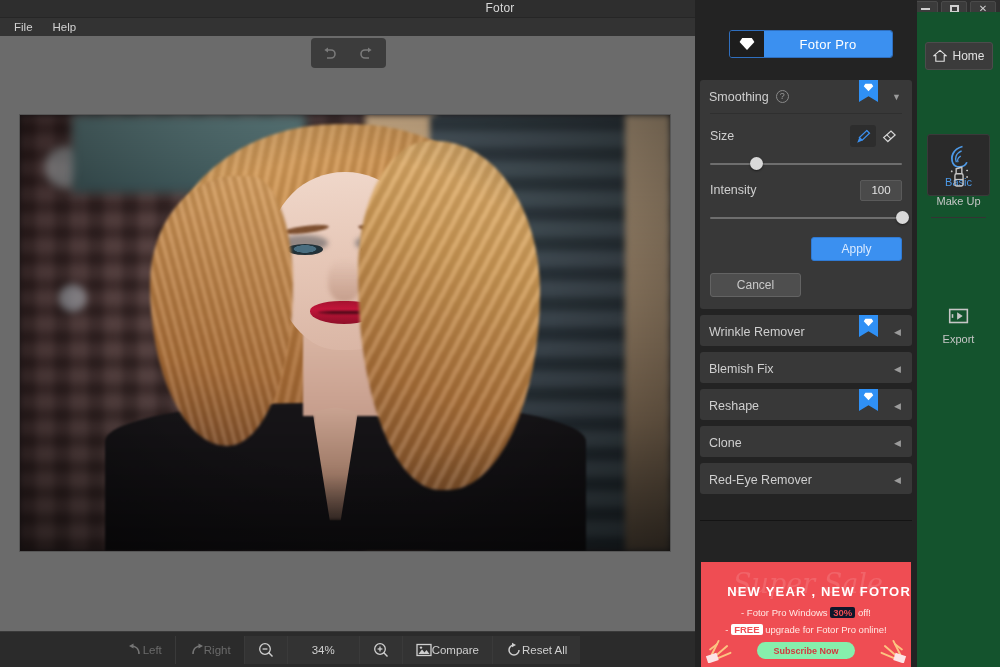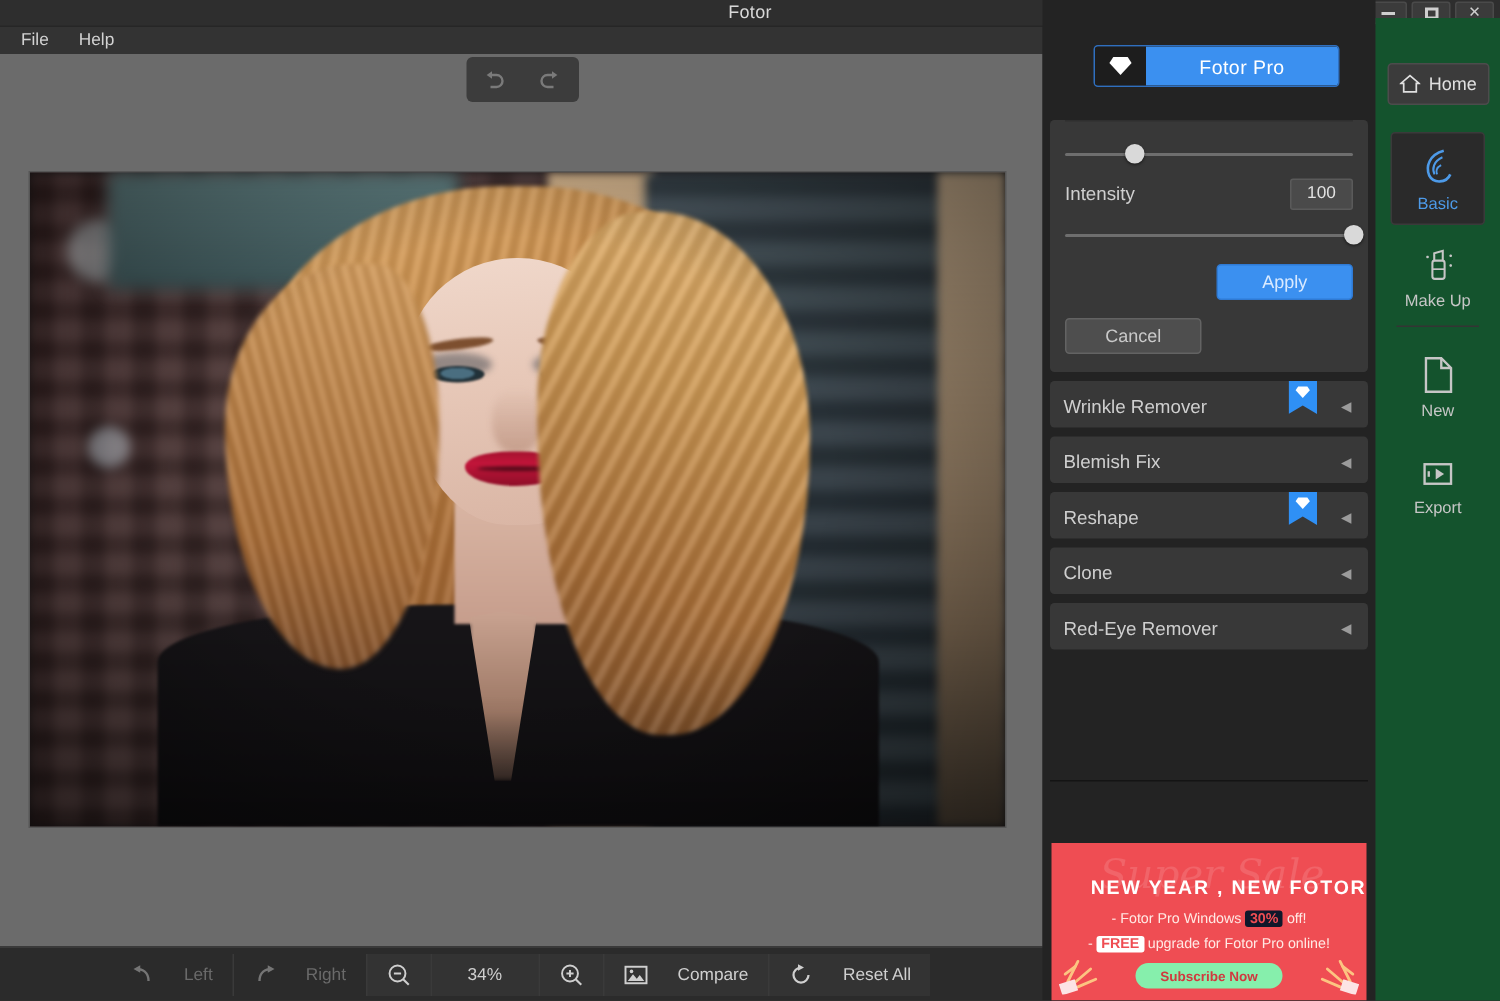--- a/index.html
+++ b/index.html
@@ -176,21 +176,21 @@
   }
 
   
   .bottombar {
     position: absolute; left: 0; top: 631px; width: 695px; height: 36px;
     background: #2b2b2b; border-top: 1px solid #3a3a3a;
     display: flex; align-items: center; justify-content: center;
   }
   .bgroup { display: flex; align-items: center; height: 28px; }
   .bbtn {
-    display: flex; align-items: center; justify-content: center; gap: 20px;
+    display: flex; align-items: center; justify-content: center; gap: 0;
     height: 28px; padding: 0 13px; color: #cfcfcf; font-size: 11.5px;
     border-left: 1px solid #3a3a3a;
   }
   .bbtn.first { border-left: none; }
   .bbtn.framed { background: #333333; }
   .bbtn.dim { color: #6a6a6a; background: transparent; }
   .bbtn.dim svg { opacity: .45; }
   .zoomval { width: 72px; justify-content: center; }
 
   
@@ -296,21 +296,21 @@
     position: absolute; top: 30px; left: 8px; width: 68px; height: 28px;
     background: #3b3b3b; border: 1px solid #4c4c4c; border-radius: 3px;
     display: flex; align-items: center; justify-content: center; gap: 5px;
     color: #e0e0e0; font-size: 12px;
   }
   .sideitem {
     position: absolute; left: 10px; width: 63px; height: 62px; border-radius: 3px;
     display: flex; flex-direction: column; align-items: center; justify-content: center; gap: 5px;
     color: #c6c6c6; font-size: 11px;
   }
-  .sideitem.active { background: #2a2a2a; border: 1px solid #3a3a3a; color: #4d9ae8; }
+  .sideitem.active { background: #2a2a2a; border: 1px solid #3a3a3a; color: #4d9ae8; margin-top: 46px; }
   .sidesep { position: absolute; left: 14px; width: 55px; height: 1px; background: #343434; }
 </style>
 </head>
 <body>
 
 <div class="app">
 
   <div class="titlebar">
     <div class="title">Fotor</div>
     <div class="wincontrols">
@@ -442,23 +442,50 @@
         <svg width="16" height="14" viewBox="0 0 16 14">
           <path d="M3.2 1 H12.8 L15.4 5 L8 13 L0.6 5 Z" fill="#ffffff"></path>
         </svg>
       </div>
       <div class="pro-label">Fotor Pro</div>
     </div>
 
     <div class="tools">
 
       <div class="tool-card">
+        <div class="tool-head">
+          <span class="tname">Smoothing</span>
+          <span class="q">?</span>
+          <span class="ribbon">
+            <svg width="11" height="9" viewBox="0 0 16 14">
+                <path d="M3.2 1 H12.8 L15.4 5 L8 13 L0.6 5 Z" fill="#ffffff"></path>
+              </svg>
+          </span>
+          <span class="caret">▼</span>
+        </div>
         <div class="tool-body">
           <div class="divline"></div>
 
+          <div class="row">
+            <span class="lbl">Size</span>
+            <span class="brushgrp">
+              <span class="bbx on">
+                <svg width="15" height="15" viewBox="0 0 16 16">
+                  <path d="M11.5 1.6 L14.4 4.5 L6.6 12 L3.6 9.1 Z" fill="none" stroke="#3b90f0" stroke-width="1.3"></path>
+                  <path d="M3.4 9.3 L1.3 14.7 L6.8 12.2 Z" fill="#3b90f0"></path>
+                </svg>
+              </span>
+              <span class="bbx">
+                <svg width="15" height="15" viewBox="0 0 16 16">
+                  <path d="M6.2 13.4 L1.8 9.2 L9.6 2.2 L14 6.4 Z" fill="none" stroke="#d6d6d6" stroke-width="1.3"></path>
+                  <line x1="5" y1="6" x2="9.6" y2="10.6" stroke="#d6d6d6" stroke-width="1.1"></line>
+                </svg>
+              </span>
+            </span>
+          </div>
 
           <div class="slider">
             <div class="track"></div>
             <div class="knob" id="size-knob" style="left: 24%;"></div>
           </div>
 
           <div class="row">
             <span class="lbl">Intensity</span>
             <span class="valbox">100</span>
           </div>
@@ -589,27 +616,20 @@
             <line x1="26" y1="7" x2="26" y2="9"></line>
           <line x1="25" y1="16" x2="27" y2="16"></line>
             <line x1="26" y1="15" x2="26" y2="17"></line>
         </g>
       </svg>
       <span>Make Up</span>
     </div>
 
     <div class="sidesep" style="top:205px"></div>
 
-    <div class="sideitem" style="top:215px">
-      <svg width="24" height="26" viewBox="0 0 24 28">
-        <path d="M3 2 H14 L21 9 V26 H3 Z" fill="none" stroke="#c6c6c6" stroke-width="1.7"></path>
-        <path d="M14 2 V9 H21" fill="none" stroke="#c6c6c6" stroke-width="1.7"></path>
-      </svg>
-      <span>New</span>
-    </div>
 
     <div class="sideitem" style="top:281px">
       <svg width="26" height="24" viewBox="0 0 28 24">
         <rect x="4" y="5" width="19" height="14" fill="none" stroke="#c6c6c6" stroke-width="1.7"></rect>
         <path d="M12 8 L18 12 L12 16 Z" fill="#c6c6c6"></path>
         <line x1="7" y1="10" x2="7" y2="14" stroke="#c6c6c6" stroke-width="1.7"></line>
       </svg>
       <span>Export</span>
     </div>
 

